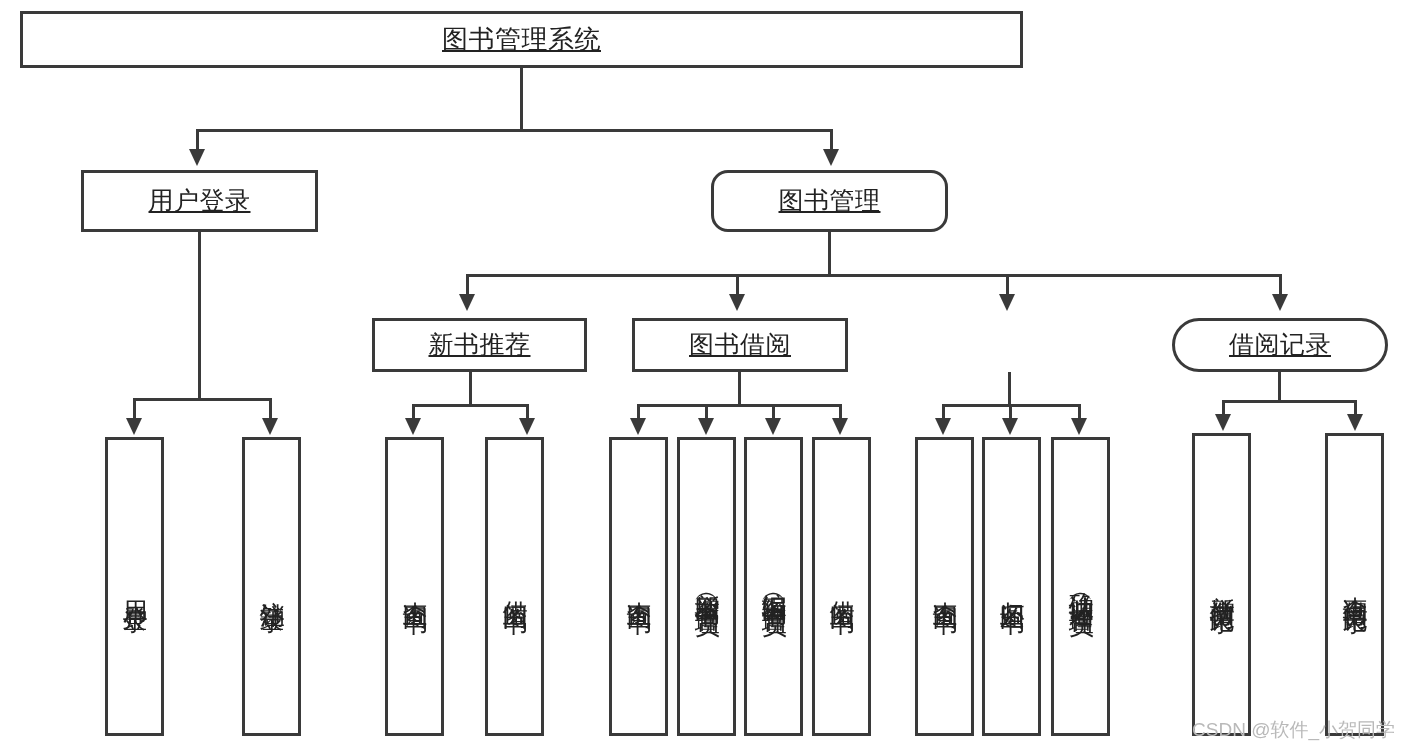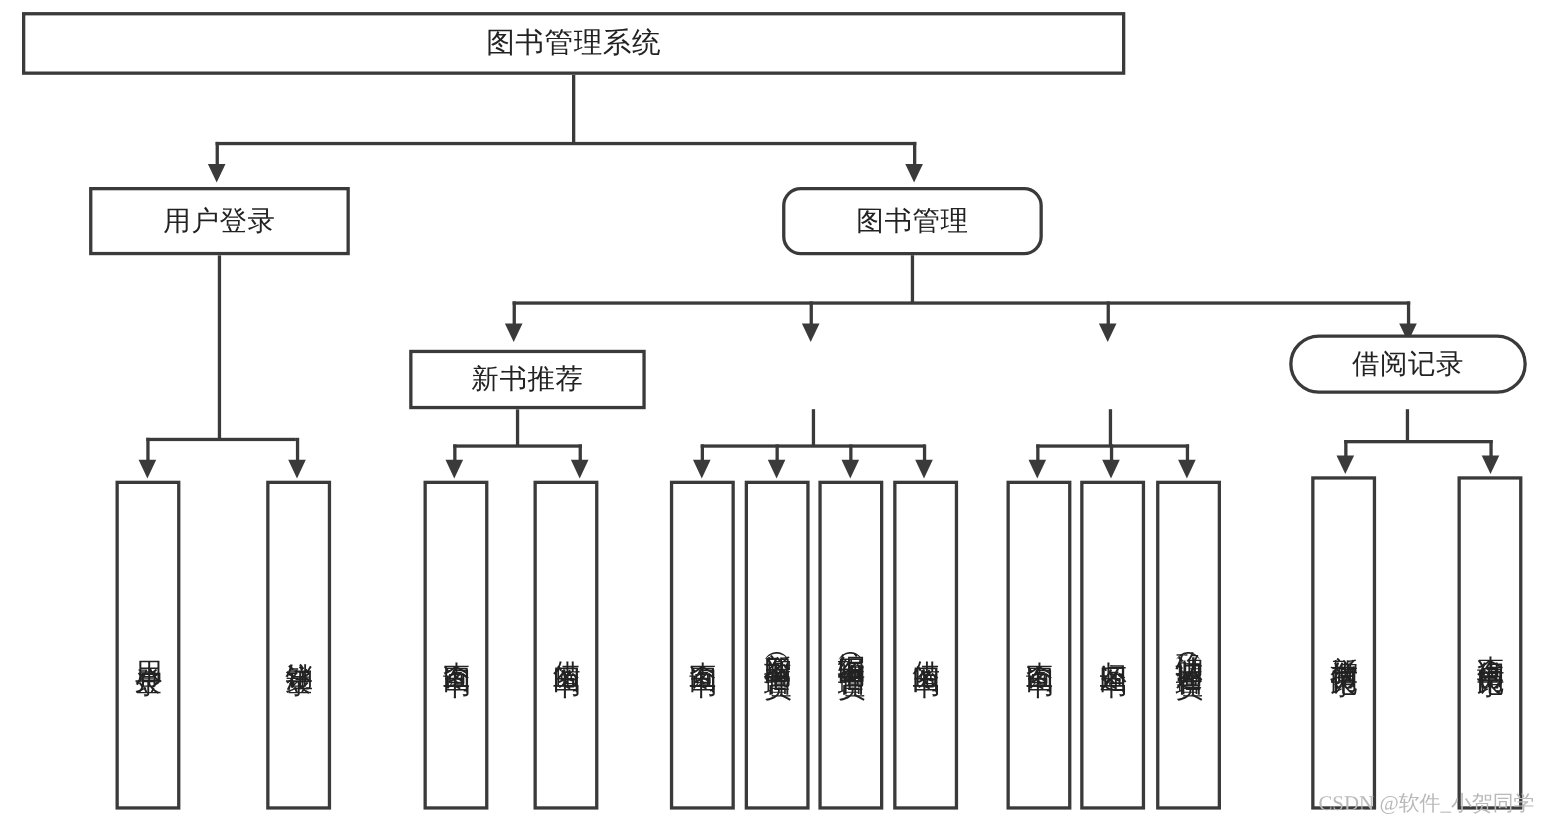--- a/index.html
+++ b/index.html
@@ -33,20 +33,21 @@
   .box .label {
     display: block;
     text-align: center;
     line-height: 1.18;
     white-space: pre;
   }
   
   .box.horiz .label {
     font-size: 25px;
     letter-spacing: 0.5px;
+    text-decoration: underline;
   }
   .box.root .label {
     font-size: 26px;
   }
   
   .box.vert {
     align-items: center;
     justify-content: center;
     padding: 4px 0;
   }
@@ -76,21 +77,21 @@
     border-top: 17px solid #3a3a3a;
     z-index: 2;
   }
   
   #watermark {
     position: absolute;
     right: 10px;
     bottom: 4px;
     font-size: 19px;
     color: #b9b9b9;
-    font-family: Liberation Serif, serif;
+    font-family: Liberation Sans, sans-serif;
     white-space: nowrap;
     z-index: 5;
     pointer-events: none;
     text-align: center;
   }
 </style>
 </head>
 <body>
 
 <div id="canvas">
@@ -129,21 +130,24 @@
   <div class="vline" style="left:736px; top:274px; width:3px; height:22px;"></div>
   <div class="arrow" style="left:729px; top:294px;"></div>
   <div class="vline" style="left:1006px; top:274px; width:3px; height:22px;"></div>
   <div class="arrow" style="left:999px; top:294px;"></div>
   <div class="vline" style="left:1279px; top:274px; width:3px; height:22px;"></div>
   <div class="arrow" style="left:1272px; top:294px;"></div>
 
   <div class="box horiz" style="left:372px; top:318px; width:215px; height:54px;">
     <span class="label">新书推荐</span>
   </div>
-  <div class="box horiz" style="left:1172px; top:304px; width:216px; height:54px;border-radius:27px;">
+  <div class="box horiz" style="left:632px; top:318px; width:216px; height:54px;">
+    <span class="label">图书借阅</span>
+  </div>
+  <div class="box horiz" style="left:1172px; top:318px; width:216px; height:54px;border-radius:27px;">
     <span class="label">借阅记录</span>
   </div>
 
   <div class="vline" style="left:469px; top:372px; width:3px; height:34px;"></div>
   <div class="hline" style="left:412px; top:404px; width:117px; height:3px;"></div>
   <div class="vline" style="left:412px; top:404px; width:3px; height:16px;"></div>
   <div class="arrow" style="left:405px; top:418px;"></div>
   <div class="vline" style="left:526px; top:404px; width:3px; height:16px;"></div>
   <div class="arrow" style="left:519px; top:418px;"></div>
 

